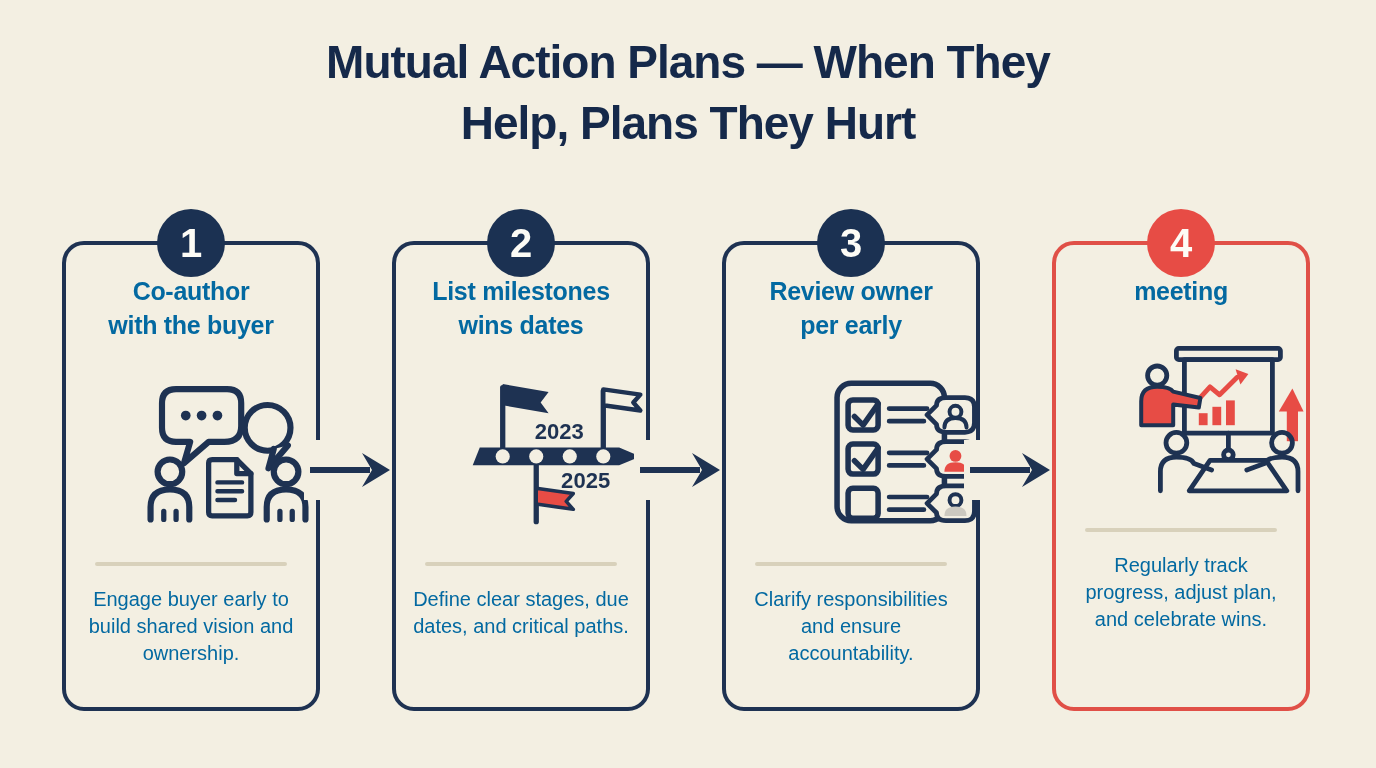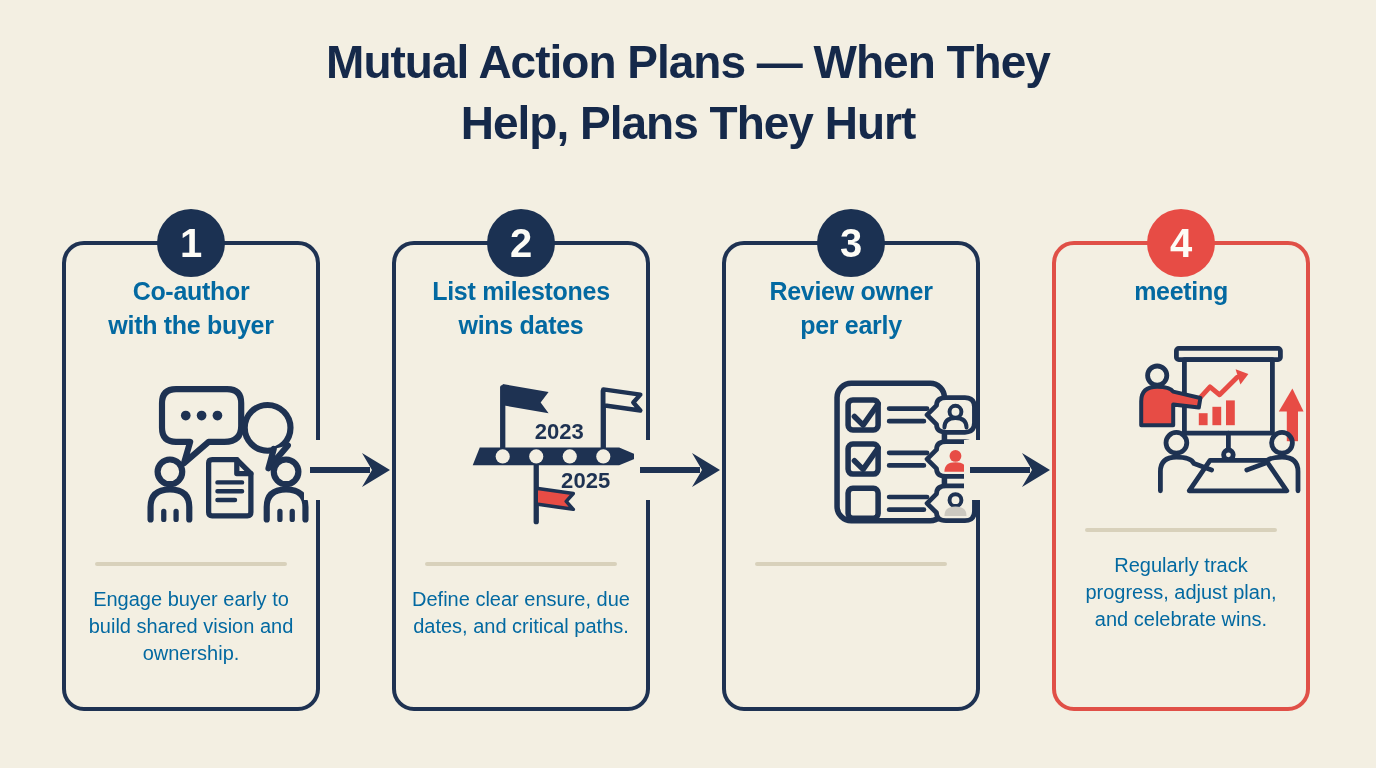--- a/index.html
+++ b/index.html
@@ -141,21 +141,21 @@
         <circle cx="48" cy="90" r="8" fill="#f3efe2"></circle>
         <circle cx="86" cy="90" r="8" fill="#f3efe2"></circle>
         <circle cx="124" cy="90" r="8" fill="#f3efe2"></circle>
         <circle cx="162" cy="90" r="8" fill="#f3efe2"></circle>
 
         <text x="112" y="70" text-anchor="middle" font-family="Liberation Sans, DejaVu Sans, sans-serif" font-size="25" font-weight="bold" fill="#1e3252" stroke="none">2023</text>
         <text x="142" y="126" text-anchor="middle" font-family="Liberation Sans, DejaVu Sans, sans-serif" font-size="25" font-weight="bold" fill="#1e3252" stroke="none">2025</text>
       </svg>
     </div>
     <div class="divider"></div>
-    <p class="desc">Define clear ensure, due dates, and critical paths.</p>
+    <p class="desc">Define clear stages, due dates, and critical paths.</p>
   </section>
 
   <div class="arrow" style="left:634px">
     <svg width="90" height="60" viewBox="0 0 90 60">
       <rect x="0" y="0" width="26" height="60" fill="#f3efe2"></rect>
       <line x1="6" y1="30" x2="66" y2="30" stroke="#1e3252" stroke-width="6"></line>
       <polygon points="58,13 86,30 58,47 68,30" fill="#1e3252"></polygon>
     </svg>
   </div>
 
@@ -190,20 +190,21 @@
         <g>
           <rect x="28" y="141" width="38" height="38" rx="6"></rect>
           <path d="M80,152 H128 M80,168 H124" stroke-width="6"></path>
           <path d="M152,138 H176 Q188,138 188,150 V170 Q188,182 176,182 H152 Q140,182 140,172 L128,160 L140,148 Q140,138 152,138 Z" fill="#f3efe2" stroke-width="6"></path>
           <circle cx="164" cy="156" r="7.5" stroke-width="5"></circle>
           <path d="M150,176 Q150,164 164,164 Q178,164 178,176 Z" fill="#ccc9c0" stroke="none"></path>
         </g>
       </svg>
     </div>
     <div class="divider"></div>
+    <p class="desc">Clarify responsibilities and ensure accountability.</p>
   </section>
 
   <div class="arrow" style="left:964px">
     <svg width="90" height="60" viewBox="0 0 90 60">
       <rect x="0" y="0" width="26" height="60" fill="#f3efe2"></rect>
       <line x1="6" y1="30" x2="66" y2="30" stroke="#1e3252" stroke-width="6"></line>
       <polygon points="58,13 86,30 58,47 68,30" fill="#1e3252"></polygon>
     </svg>
   </div>
 

